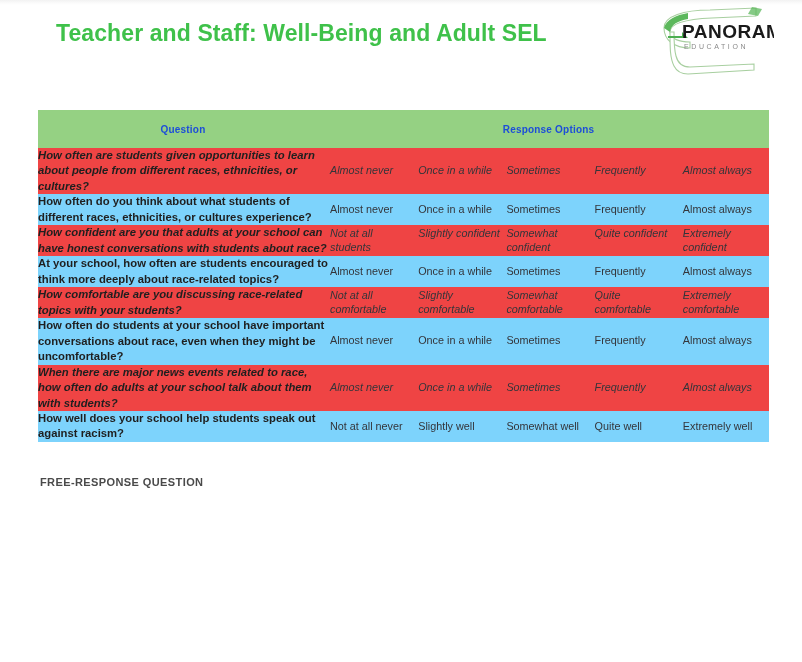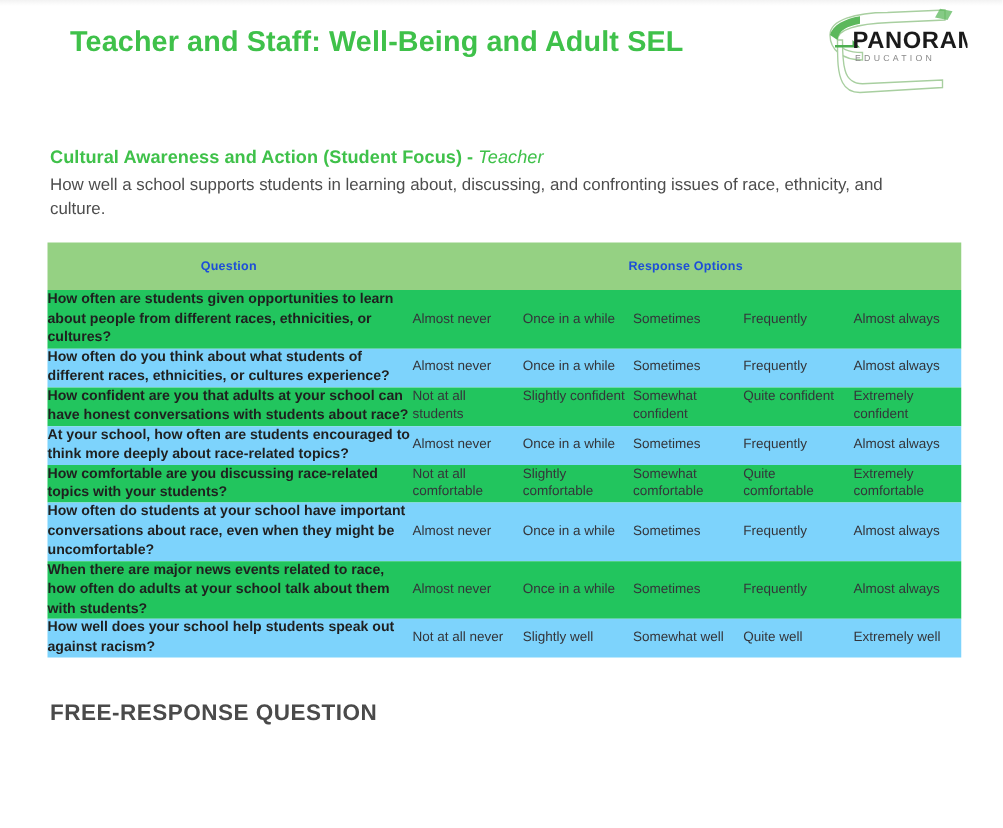--- a/index.html
+++ b/index.html
@@ -84,21 +84,21 @@
     font-size: 10px;
     font-weight: bold;
     height: 36px;
     vertical-align: middle;
     letter-spacing: 0.2px;
     border: none;
     margin-top: 29px;
   }
   .th-question { width: 288px; }
   .th-responses { width: 439px; }
-  .survey-table tbody tr.odd-row { background: #22c55e; }
+  .survey-table tbody tr.odd-row { background: #ef4444; font-style: italic; }
   .survey-table tbody tr.even-row { background: #7dd3fc; }
   .survey-table tbody td {
     border: none;
     vertical-align: middle;
     padding: 0;
   }
   td.q-cell {
     padding: 9px 14px 9px 9px;
     font-size: 11.3px;
     font-weight: bold;
@@ -117,21 +117,21 @@
     color: #34353a;
     line-height: 1.28;
     padding: 0 2px;
   }
   
   .free-response {
     margin: 34px 0 0 40px;
     width: 720px;
   }
   .fr-heading {
-    font-size: 18px;
+    font-size: 11px;
     font-weight: bold;
     color: #4a4a4a;
     letter-spacing: 0.4px;
     margin-bottom: 22px;
   }
   .fr-question {
     font-size: 13.5px;
     color: #4d4d4d;
     line-height: 1.42;
     max-width: 712px;
@@ -155,26 +155,20 @@
         <path d="M20 22 C22 14, 32 9, 44 7 L44 13 C34 15, 27 18, 26 26 Z" fill="#5cb85c"></path>
         <path d="M24 32 L44 32 L38 26 L38 30 L24 30 Z" fill="#4caf50"></path>
         <path d="M108 1 L118 3 L114 10 L104 8 Z" fill="#5cb85c" opacity="0.75"></path>
 
         <text x="38" y="32" font-family="'Liberation Sans', sans-serif" font-size="19" font-weight="bold" fill="#1a1a1a" letter-spacing="0.5">PANORAMA</text>
         <text x="40" y="43" font-family="'Liberation Sans', sans-serif" font-size="7" fill="#8a8a8a" letter-spacing="2.6">EDUCATION</text>
       </svg>
     </div>
   </div>
 
-  <div class="section-head">
-    <div class="section-title">
-      <span>Cultural Awareness and Action (Student Focus) - </span><span class="scope">Teacher</span>
-    </div>
-    <div class="section-desc">How well a school supports students in learning about, discussing, and confronting issues of race, ethnicity, and culture.</div>
-  </div>
 
   <table class="survey-table">
     <thead>
       <tr>
         <th class="th-question">Question</th>
         <th class="th-responses">Response Options</th>
       </tr>
     </thead>
     <tbody>
       <tr class="odd-row">

